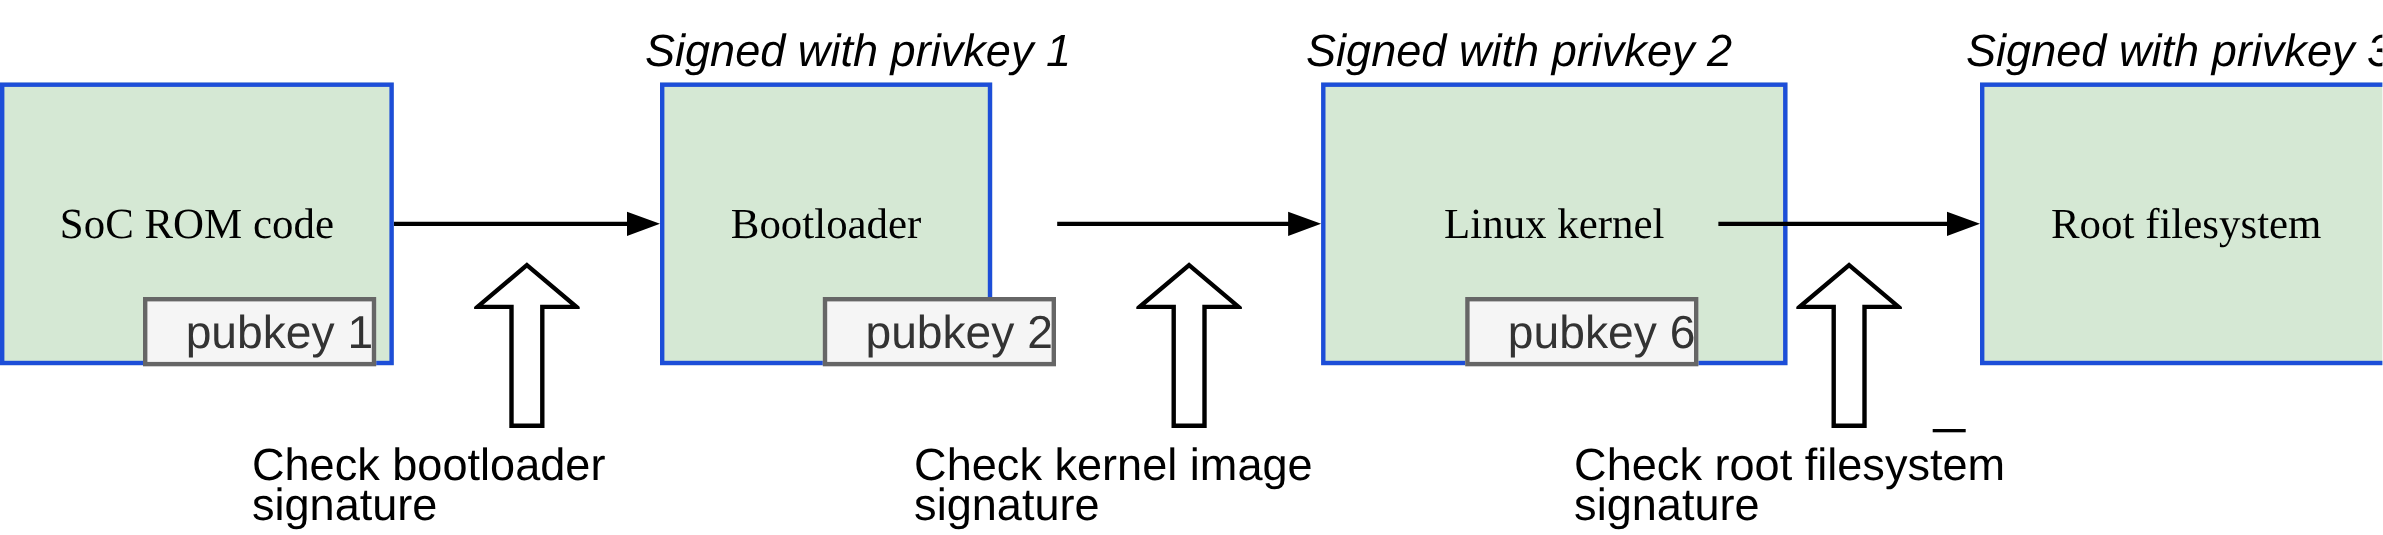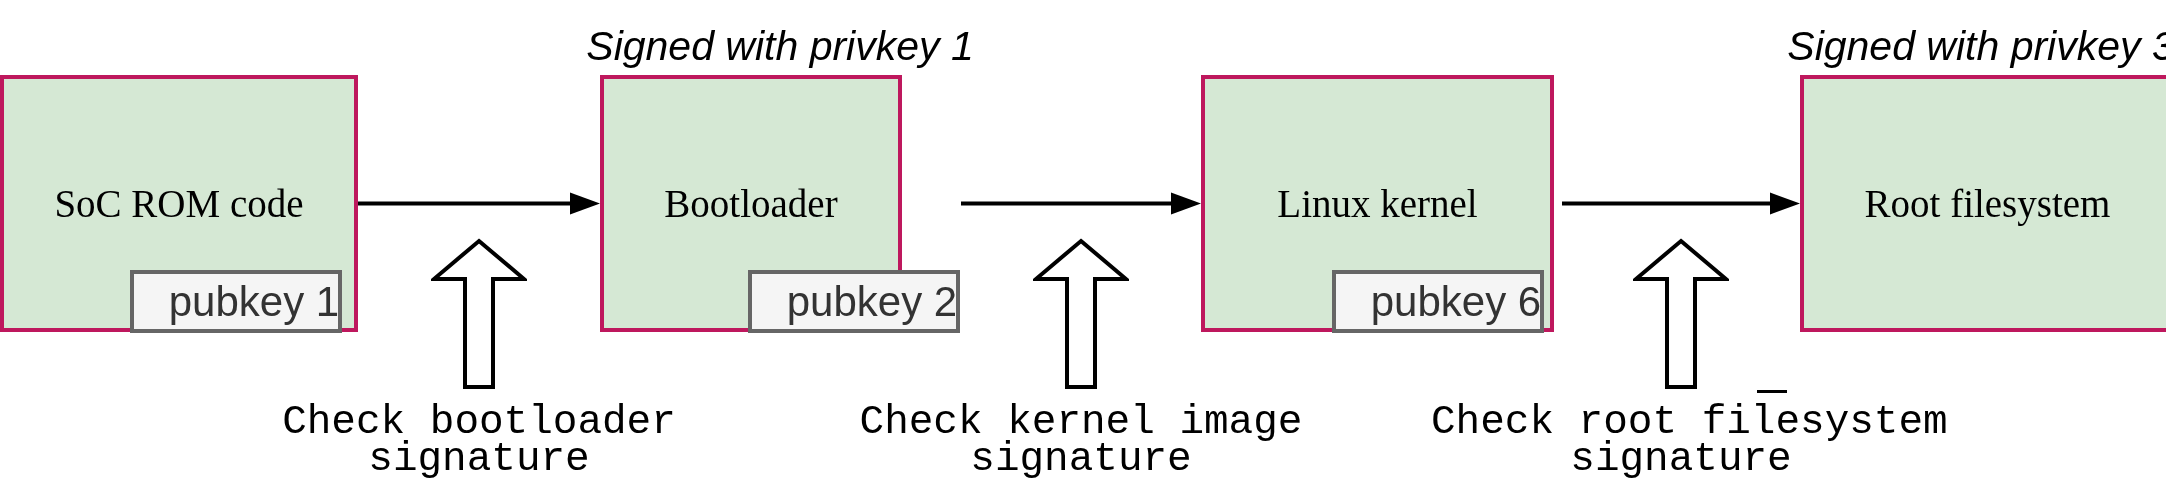--- a/index.html
+++ b/index.html
@@ -16,21 +16,21 @@
     text-align:center;
     font-size:41px; line-height:normal; color:#000000;
     white-space:nowrap;
     font-style:italic;
   }
   
   .node {
     position:absolute; top:75px; height:257px;
     box-sizing:border-box;
     background:#d5e8d4;
-    border:4px solid #be185d;
+    border:4px solid #1d4ed8;
     display:flex; align-items:center; justify-content:center;
   }
   .node-label {
     font-family:"Liberation Serif", serif;
     font-size:39px; color:#000000; white-space:nowrap;
   }
   
   .badge {
     position:absolute; top:270px; width:212px; height:63px;
     box-sizing:border-box;
@@ -41,45 +41,45 @@
   .badge-label {
     font-size:42px; color:#333333; white-space:nowrap;
   }
   
   .flow-arrow { position:absolute; top:186px; height:34px; display:block; }
   
   .check-arrow { position:absolute; top:238px; width:96px; height:152px; display:block; }
   
   .check-label {
     position:absolute; top:404px; width:500px;
-    text-align:center;
-    font-size:41px; line-height:37px; color:#000000;font-family:Liberation Mono, monospace;
+    font-size:41px; line-height:37px; color:#000000;
   }
   .check-label span { display:block; white-space:nowrap; }
   
   .stray {
     position:absolute; left:1757px; top:390px; width:30px; height:3px;
     background:#000000;
   }
 </style>
 </head>
 <body>
 
 <div class="stage">
 
   <div class="signed-title" style="left:530px">Signed with privkey 1</div>
+  <div class="signed-title" style="left:1131px">Signed with privkey 2</div>
   <div class="signed-title" style="left:1731px">Signed with privkey 3</div>
 
   <div class="node" style="left:0px;width:358px">
     <div class="node-label">SoC ROM code</div>
   </div>
   <div class="node" style="left:600px;width:302px">
     <div class="node-label">Bootloader</div>
   </div>
-  <div class="node" style="left:1201px;width:353px">
+  <div class="node" style="left:1201px;width:424px">
     <div class="node-label">Linux kernel</div>
   </div>
   <div class="node" style="left:1800px;width:375px">
     <div class="node-label">Root filesystem</div>
   </div>
 
   <div class="badge" style="left:130px">
     <span class="badge-label">pubkey 1</span>
   </div>
   <div class="badge" style="left:748px">

